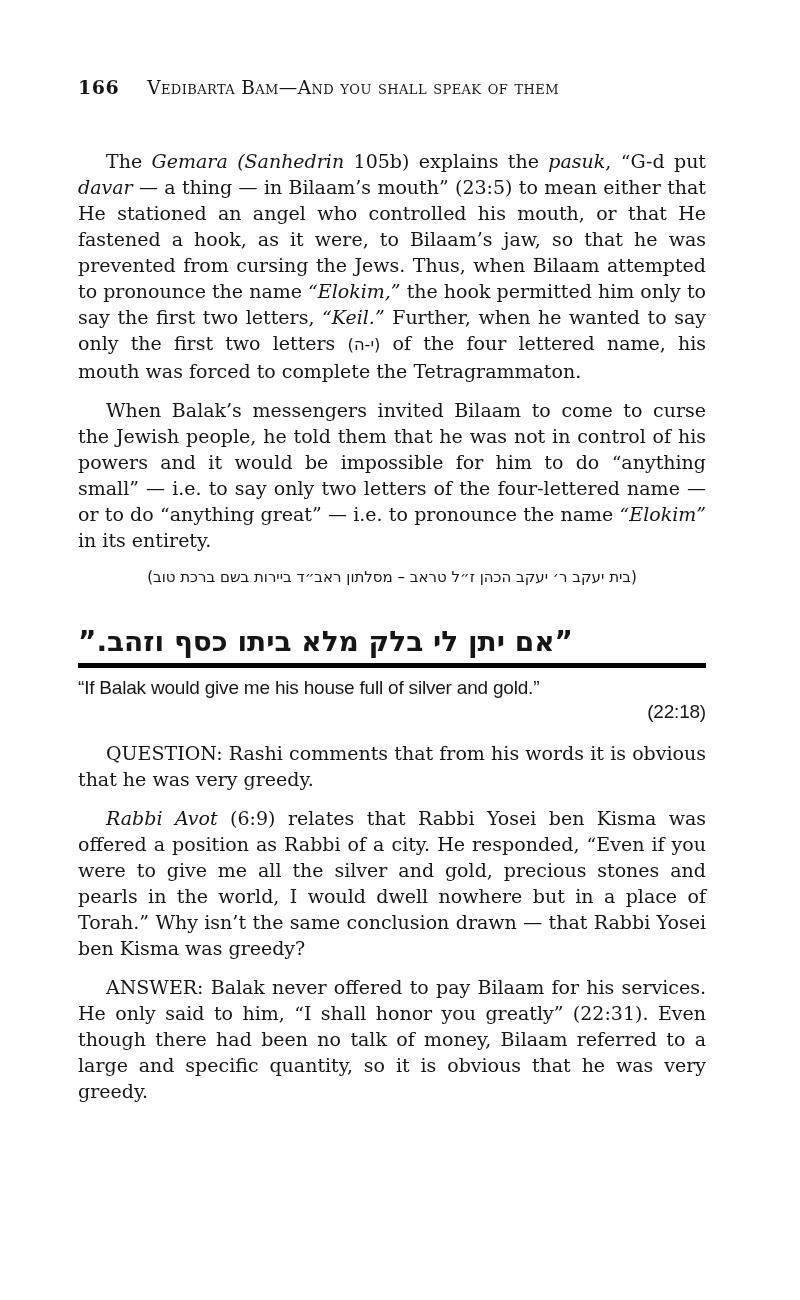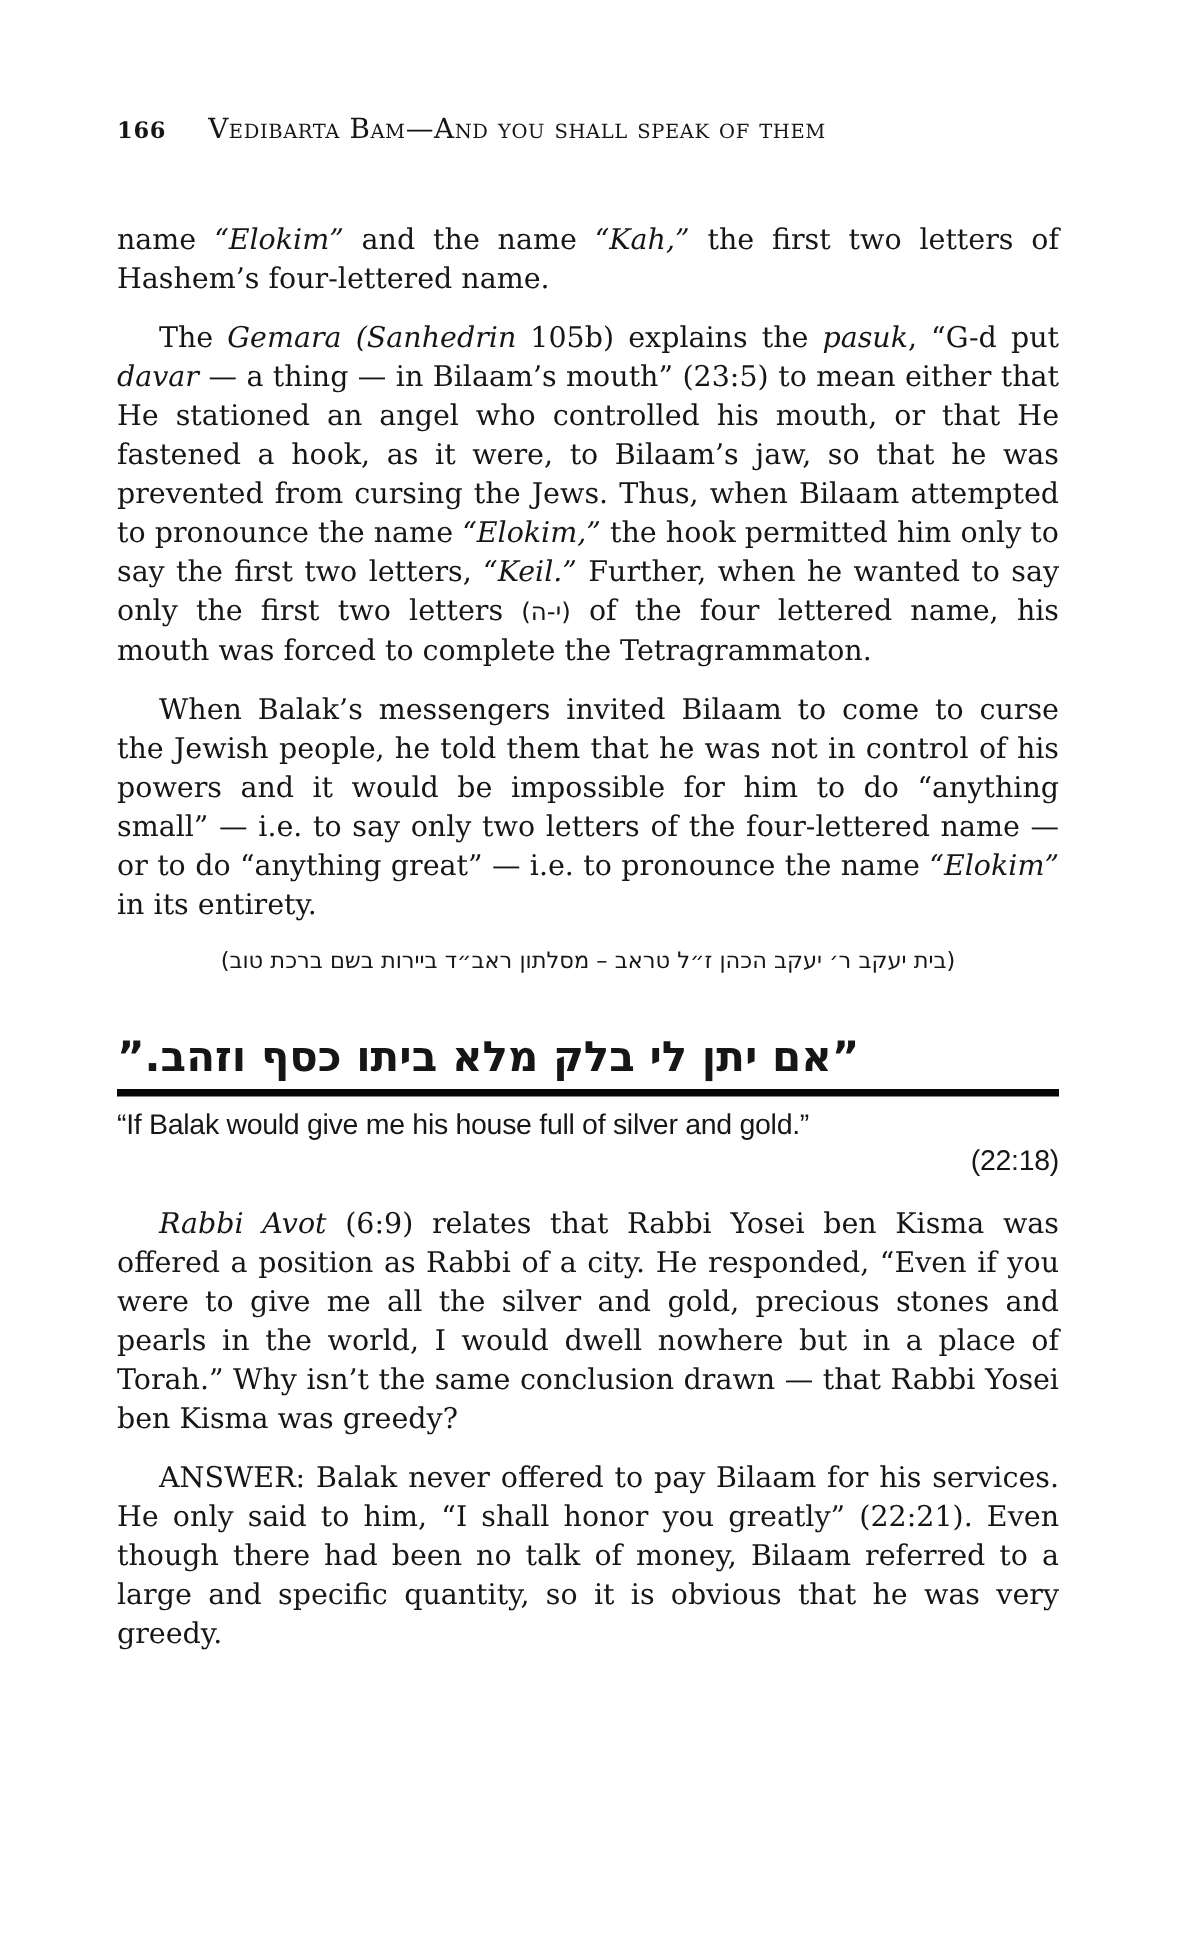--- a/index.html
+++ b/index.html
@@ -11,21 +11,21 @@
   }
   .page { padding: 76px 94px 0 78px; }
 
   
   .page-header {
     display: flex; align-items: baseline;
     margin-bottom: 50px;
     white-space: nowrap;
   }
   .page-number {
-    font-weight: bold; font-size: 15px; letter-spacing: 0.5px;
+    font-weight: bold; font-size: 19px; letter-spacing: 0.5px;
     margin-right: 28px;
   }
   .running-title {
     font-variant: small-caps;
     font-size: 18.5px; letter-spacing: 0.4px;
   }
 
   
   p.body {
     margin: 0 0 13px 0;
@@ -71,36 +71,36 @@
 
 <div class="page">
 
   <header class="page-header">
     <span class="page-number">166</span>
     <span class="running-title">Vedibarta Bam—And you shall speak of them</span>
   </header>
 
   <main>
 
-    <p class="body"><span>name </span><span class="it">“Elokim”</span><span> and the name </span><span class="it">“Kah,”</span><span> the first two letters of Hashem’s four-lettered name.</span></p>
 
     <p class="body indent"><span>The </span><span class="it">Gemara (Sanhedrin</span><span> 105b) explains the </span><span class="it">pasuk</span><span>, “G-d put </span><span class="it">davar</span><span> — a thing — in Bilaam’s mouth” (23:5) to mean either that He stationed an angel who controlled his mouth, or that He fastened a hook, as it were, to Bilaam’s jaw, so that he was prevented from cursing the Jews. Thus, when Bilaam attempted to pronounce the name </span><span class="it">“Elokim,”</span><span> the hook permitted him only to say the first two letters, </span><span class="it">“Keil.”</span><span> Further, when he wanted to say only the first two letters </span><span class="heb">(י-ה)</span><span> of the four lettered name, his mouth was forced to complete the Tetragrammaton.</span></p>
 
     <p class="body indent"><span>When Balak’s messengers invited Bilaam to come to curse the Jewish people, he told them that he was not in control of his powers and it would be impossible for him to do “anything small” — i.e. to say only two letters of the four-lettered name — or to do “anything great” — i.e. to pronounce the name </span><span class="it">“Elokim”</span><span> in its entirety.</span></p>
 
     <p class="hebrew-citation" dir="rtl">(בית יעקב ר׳ יעקב הכהן ז״ל טראב – מסלתון ראב״ד ביירות בשם ברכת טוב)</p>
 
     <section class="section-heading">
       <div class="hebrew-title" dir="rtl">”אם יתן לי בלק מלא ביתו כסף וזהב.”</div>
       <div class="heading-rule"></div>
       <div class="english-title">
         <span>“If Balak would give me his house full of silver and gold.”</span>
         <span class="verse-ref">(22:18)</span>
       </div>
     </section>
 
+    <p class="body indent"><span>QUESTION: Rashi comments that from his words it is obvious that he was very greedy.</span></p>
 
     <p class="body indent"><span class="it">Rabbi Avot</span><span> (6:9) relates that Rabbi Yosei ben Kisma was offered a position as Rabbi of a city. He responded, “Even if you were to give me all the silver and gold, precious stones and pearls in the world, I would dwell nowhere but in a place of Torah.” Why isn’t the same conclusion drawn — that Rabbi Yosei ben Kisma was greedy?</span></p>
 
-    <p class="body indent"><span>ANSWER: Balak never offered to pay Bilaam for his services. He only said to him, “I shall honor you greatly” (22:21). Even though there had been no talk of money, Bilaam referred to a large and specific quantity, so it is obvious that he was very greedy.</span></p>
+    <p class="body indent"><span>ANSWER: Balak never offered to pay Bilaam for his services. He only said to him, “I shall honor you greatly” (22:31). Even though there had been no talk of money, Bilaam referred to a large and specific quantity, so it is obvious that he was very greedy.</span></p>
 
   </main>
 </div>
 
 </body></html>

